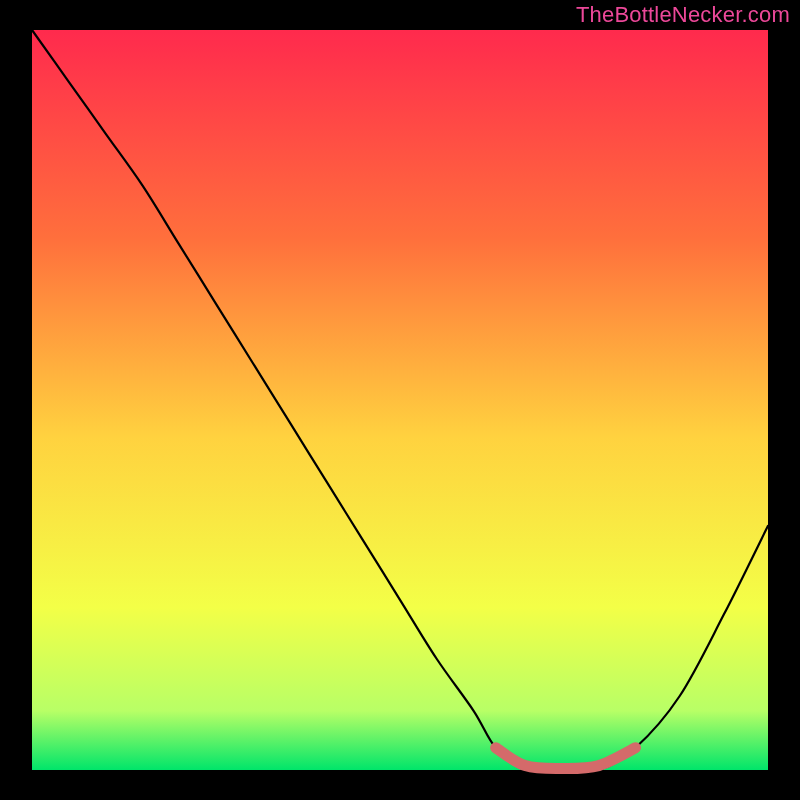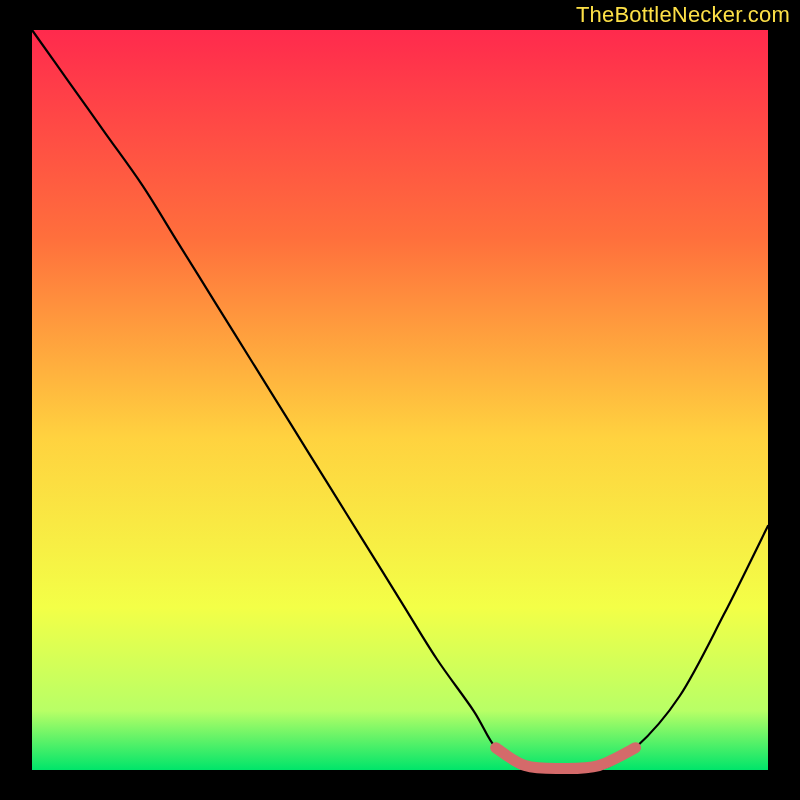--- a/index.html
+++ b/index.html
@@ -16,21 +16,21 @@
     top: 0;
     left: 0;
     width: 800px;
     height: 800px;
     background: #000;
   }
   .watermark {
     position: absolute;
     top: 2px;
     right: 10px;
-    color: #fde047;
+    color: #ec4899;
     font-size: 22px;
     font-weight: 500;
     letter-spacing: 0.2px;
   }
   svg {
     display: block;
   }
 </style>
 </head>
 <body>

